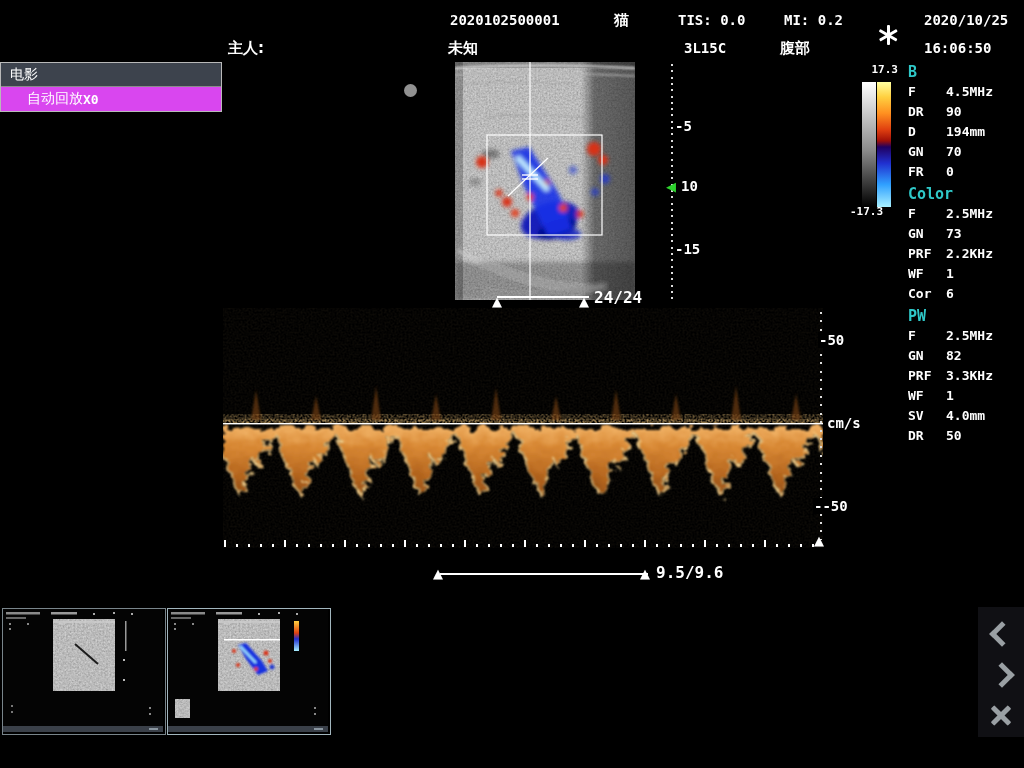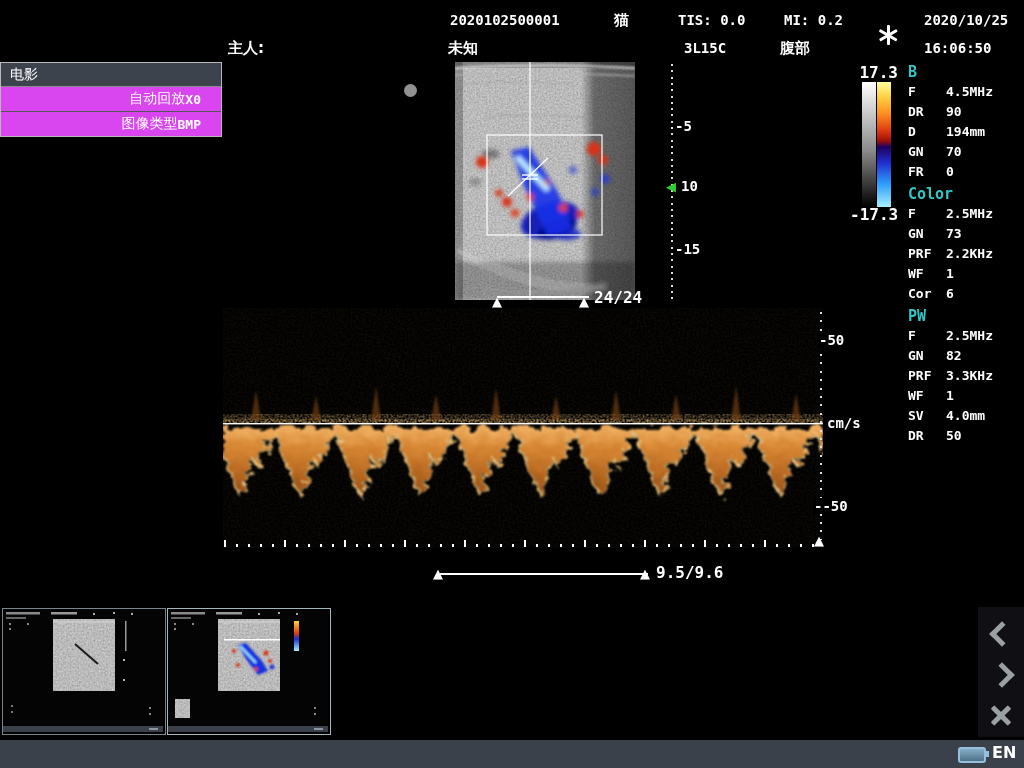--- a/index.html
+++ b/index.html
@@ -6,32 +6,32 @@
   #screen{position:relative;width:1024px;height:768px;background:#000;overflow:hidden;
     font-family:"DejaVu Sans",sans-serif;}
   .abs{position:absolute;}
   .mono{font-family:"DejaVu Sans Mono",monospace;}
   .t{color:#fff;font-weight:bold;font-size:14px;white-space:nowrap;text-align:right;}
   .cjk{color:#fff;font-weight:bold;font-size:15px;white-space:nowrap;}
   
   #menu{left:0;top:62px;width:220px;background:#d946ef;border:1px solid #b9b9b9;}
   #menu .hdr{height:23px;line-height:23px;background:#3d434d;color:#fff;font-size:14px;
     padding-left:9px;border-bottom:1px solid #8a8a8a;}
-  #menu .row{height:24px;display:flex;align-items:center;justify-content:flex-end;
-    padding:0 20px;border-bottom:1px solid #555;color:#fff;font-size:14px;}
+  #menu .row{height:24px;display:flex;align-items:center;justify-content:flex-start;
+    padding:0 26px;border-bottom:1px solid #555;color:#fff;font-size:14px;}
   #menu .row:last-child{border-bottom:none;}
   #menu .val{font-family:"DejaVu Sans Mono",monospace;font-weight:bold;font-size:13px;}
   
   .pblock{left:908px;width:116px;color:#fff;}
   .phdr{height:20px;line-height:20px;color:#2fc8c8;font-weight:bold;font-size:15px;
     font-family:"DejaVu Sans Mono",monospace;}
   .prow{height:20px;line-height:20px;display:flex;font-family:"DejaVu Sans Mono",monospace;
     font-weight:bold;font-size:13px;}
   .prow .k{width:38px;}
-  .scale-lab{color:#fff;font-family:"DejaVu Sans Mono",monospace;font-weight:bold;font-size:16px;}
+  .scale-lab{color:#fff;font-family:"DejaVu Sans Mono",monospace;font-weight:bold;font-size:11px;}
   .graybar{left:862px;top:82px;width:14px;height:125px;
     background:linear-gradient(to bottom,#ffffff,#8a8a8a 55%,#000);}
   .clrbar{left:877px;top:82px;width:14px;height:125px;
     background:linear-gradient(to bottom,#ffffa0 0%,#ffd040 12%,#ff9020 25%,#e04010 38%,
       #a01008 47%,#200060 52%,#2030d0 65%,#30a0ff 82%,#a8f0ff 100%);}
   
   .vdots{width:2px;background:repeating-linear-gradient(to bottom,#ddd 0 2px,transparent 2px 6.3px);}
   .vdots2{width:2px;background:repeating-linear-gradient(to bottom,#ddd 0 2px,transparent 2px 8.4px);}
   .ruler-lab{color:#fff;font-family:"DejaVu Sans Mono",monospace;font-weight:bold;font-size:14px;
     background:#000;padding:0 1px;white-space:nowrap;}
@@ -138,24 +138,20 @@
       <div class="sfbar" style="transform:rotate(120deg)"></div>
     </div>
   </div>
 
   <div class="abs" id="menu">
     <div class="hdr">电影</div>
     <div class="row">
       <span>自动回放</span>
       <span class="val">X0</span>
     </div>
-    <div class="row">
-      <span>图像类型</span>
-      <span class="val">BMP</span>
-    </div>
   </div>
 
   <div class="abs dot" style="left:404px;top:84px;width:13px;height:13px;background:#919191"></div>
 
   <svg class="abs" style="left:455px;top:62px" width="180" height="238">
     <rect width="180" height="238" fill="#909090" filter="url(#speck)"></rect>
     <rect width="180" height="6" fill="#000" opacity="0.3"></rect>
     <rect x="126" width="54" height="238" fill="url(#shadeR)"></rect>
     <rect x="0" width="8" height="238" fill="#000" opacity="0.25"></rect>
     <g filter="url(#blur1)">
@@ -391,18 +387,14 @@
     </div>
     <div class="navbtn" style="top:55px">
       <div class="chev r"></div>
     </div>
     <div class="navbtn" style="top:96px">
       <div class="xbar a"></div>
       <div class="xbar b"></div>
     </div>
   </div>
 
-  <div class="abs" id="statusbar">
-    <div class="batt"></div>
-    <span class="lang">EN</span>
-  </div>
 
 </div>
 
 </body></html>

